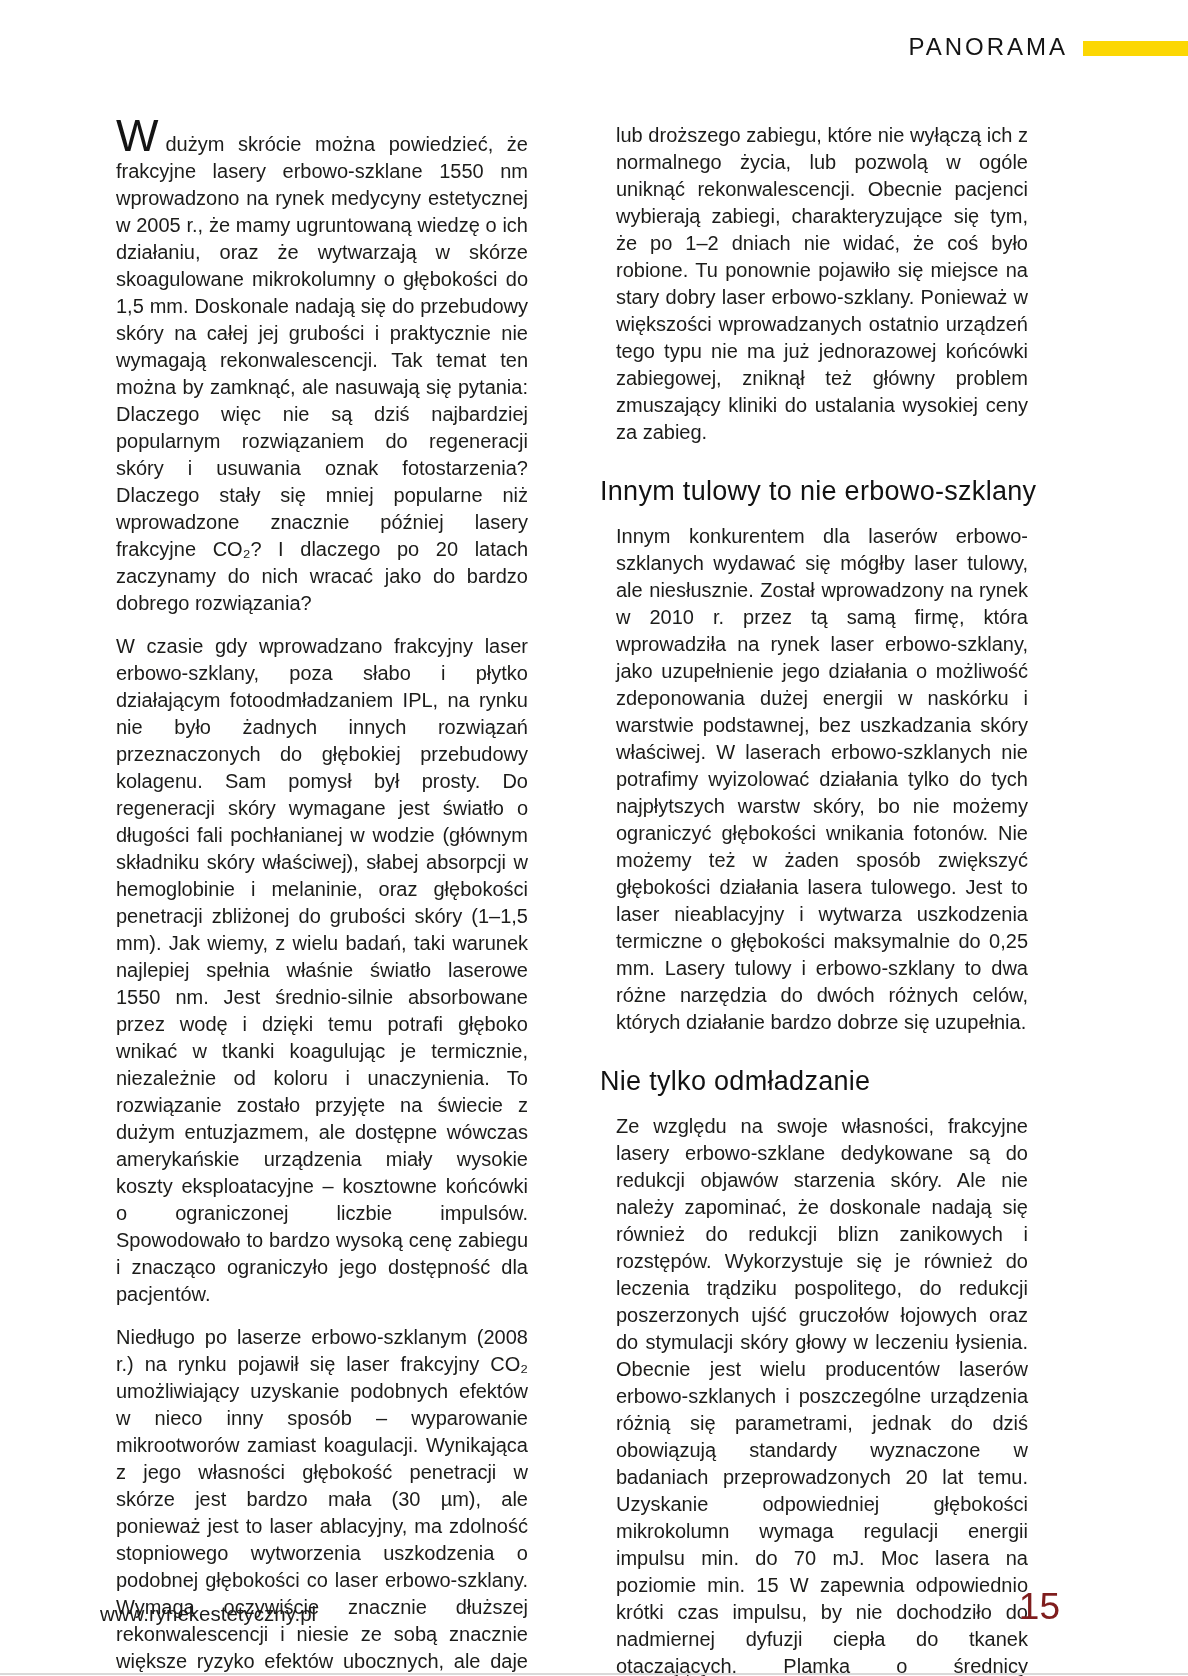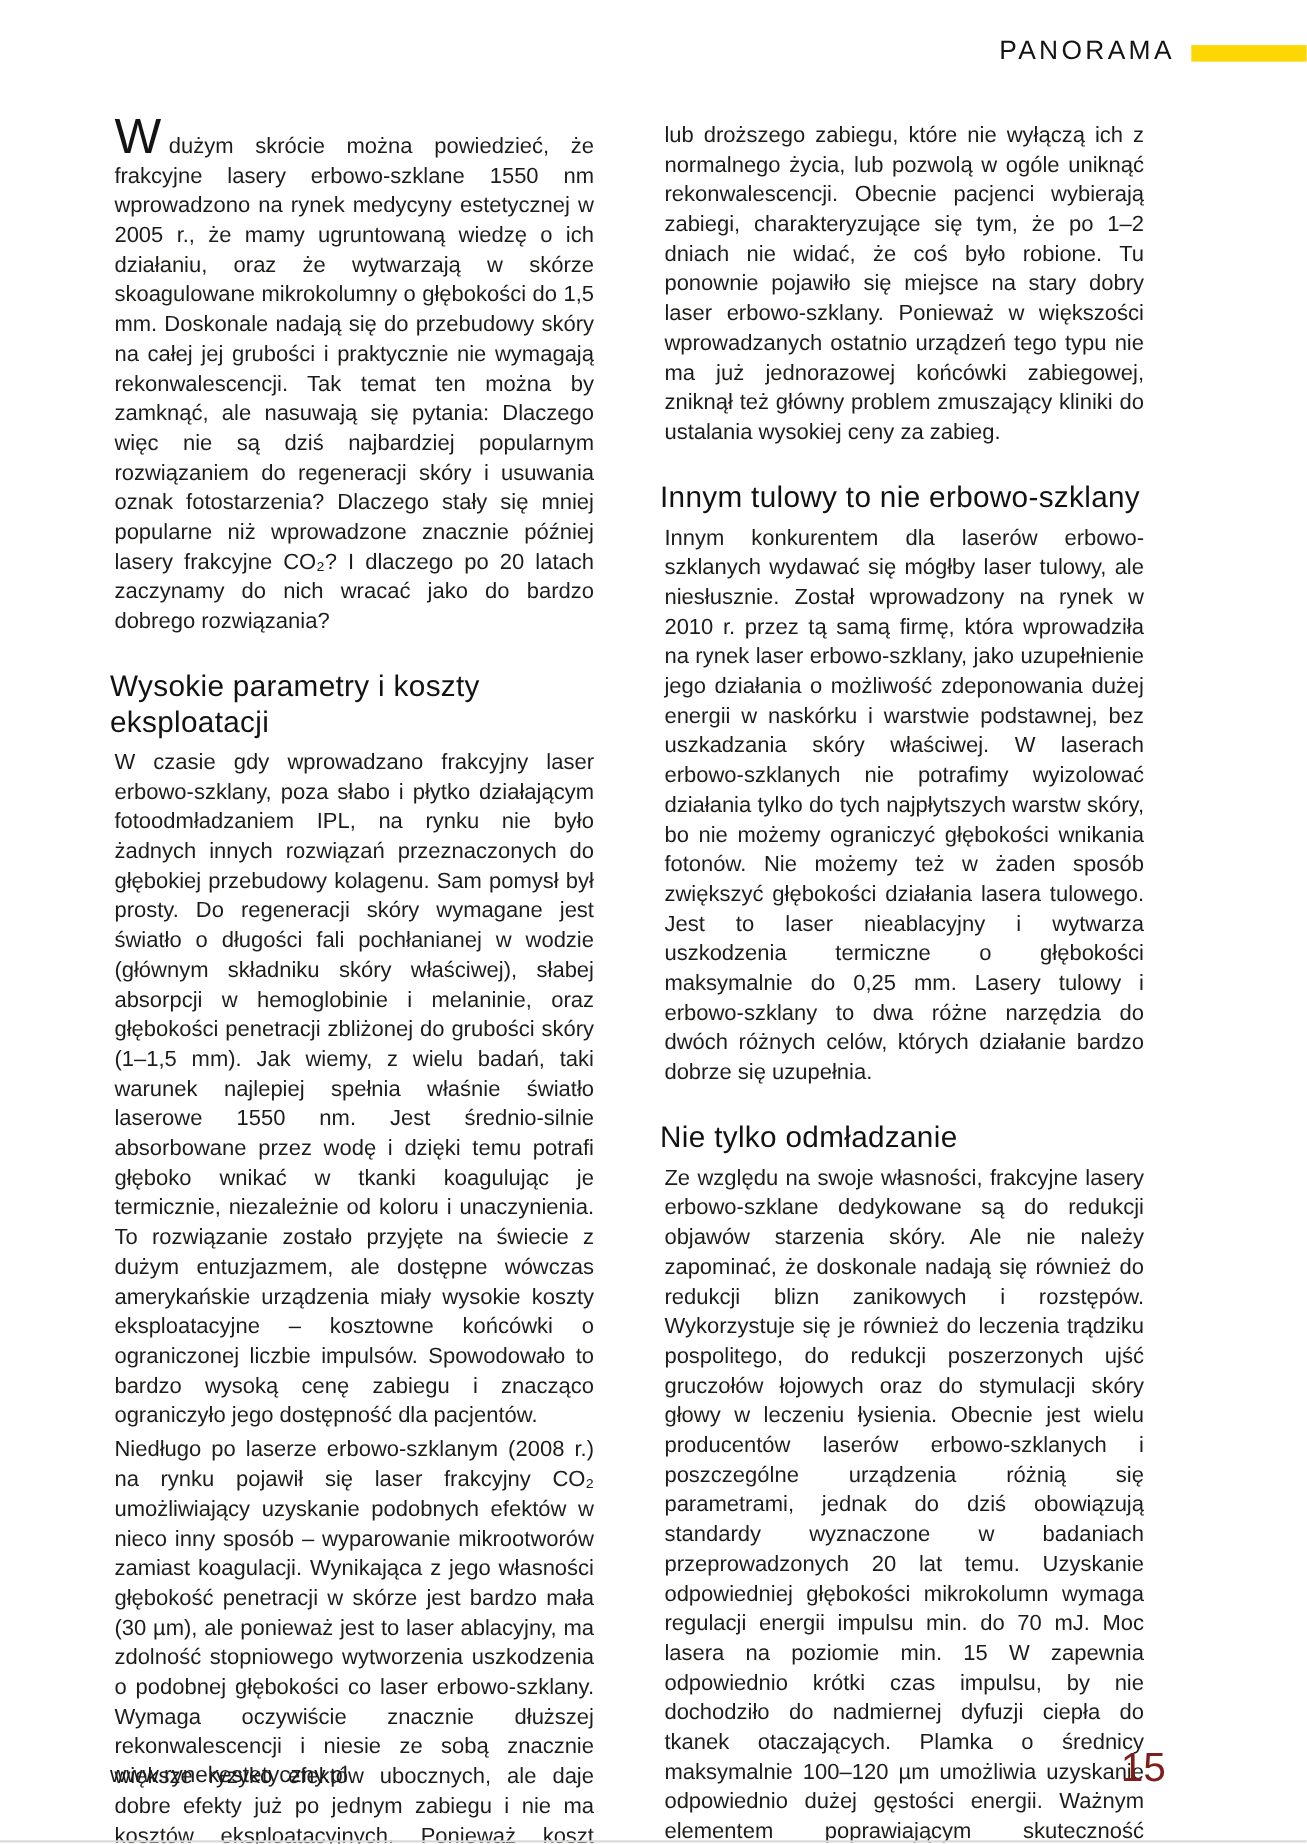--- a/index.html
+++ b/index.html
@@ -43,21 +43,21 @@
     left: 100px;
     display: flex;
     gap: 56px;
   }
   .col { width: 444px; }
 
   p.body-text {
     font-size: 20px;
     line-height: 27px;
     text-align: justify;
-    margin: 4px;
+    margin: 16px;
     color: #1c1c1a;
     hyphens: auto;
     -webkit-hyphens: auto;
   }
   .dropcap {
     font-size: 45px;
     line-height: 27px;
     margin-right: 7px;
     font-weight: 400;
     color: #141414;
@@ -99,21 +99,20 @@
 <div class="page">
 
   <div class="header-label">PANORAMA</div>
   <div class="accent-bar"></div>
 
   <main class="columns">
 
     <div class="col">
       <p class="body-text"><span class="dropcap">W</span><span>dużym skrócie można powiedzieć, że frakcyjne lasery erbowo-szklane 1550 nm wprowadzono na rynek medycyny estetycznej w 2005 r., że mamy ugruntowaną wiedzę o ich działaniu, oraz że wytwarzają w skórze skoagulowane mikrokolumny o głębokości do 1,5 mm. Doskonale nadają się do przebudowy skóry na całej jej grubości i praktycznie nie wymagają rekonwalescencji. Tak temat ten można by zamknąć, ale nasuwają się pytania: Dlaczego więc nie są dziś najbardziej popularnym rozwiązaniem do regeneracji skóry i usuwania oznak fotostarzenia? Dlaczego stały się mniej popularne niż wprowadzone znacznie później lasery frakcyjne CO₂? I dlaczego po 20 latach zaczynamy do nich wracać jako do bardzo dobrego rozwiązania?</span></p>
 
-      <h2 class="section-heading">Wysokie parametry i koszty eksploatacji</h2>
       <p class="body-text">W czasie gdy wprowadzano frakcyjny laser erbowo-szklany, poza słabo i płytko działającym fotoodmładzaniem IPL, na rynku nie było żadnych innych rozwiązań przeznaczonych do głębokiej przebudowy kolagenu. Sam pomysł był prosty. Do regeneracji skóry wymagane jest światło o długości fali pochłanianej w wodzie (głównym składniku skóry właściwej), słabej absorpcji w hemoglobinie i melaninie, oraz głębokości penetracji zbliżonej do grubości skóry (1–1,5 mm). Jak wiemy, z wielu badań, taki warunek najlepiej spełnia właśnie światło laserowe 1550 nm. Jest średnio-silnie absorbowane przez wodę i dzięki temu potrafi głęboko wnikać w tkanki koagulując je termicznie, niezależnie od koloru i unaczynienia. To rozwiązanie zostało przyjęte na świecie z dużym entuzjazmem, ale dostępne wówczas amerykańskie urządzenia miały wysokie koszty eksploatacyjne – kosztowne końcówki o ograniczonej liczbie impulsów. Spowodowało to bardzo wysoką cenę zabiegu i znacząco ograniczyło jego dostępność dla pacjentów.</p>
 
       <p class="body-text">Niedługo po laserze erbowo-szklanym (2008 r.) na rynku pojawił się laser frakcyjny CO₂ umożliwiający uzyskanie podobnych efektów w nieco inny sposób – wyparowanie mikrootworów zamiast koagulacji. Wynikająca z jego własności głębokość penetracji w skórze jest bardzo mała (30 µm), ale ponieważ jest to laser ablacyjny, ma zdolność stopniowego wytworzenia uszkodzenia o podobnej głębokości co laser erbowo-szklany. Wymaga oczywiście znacznie dłuższej rekonwalescencji i niesie ze sobą znacznie większe ryzyko efektów ubocznych, ale daje dobre efekty już po jednym zabiegu i nie ma kosztów eksploatacyjnych. Ponieważ koszt zabiegu ukształtował się na poziomie kilka razy niższym niż w przypadku lasera erbowo-szklanego, to właśnie frakcyjny laser CO₂ stał się na rynku europejskim ulubionym urządzeniem do regeneracji skóry. Czas jednak płynie i zmienia się sytuacja społeczna. Dziś pacjenci są bardziej skłonni do poniesienia kosztów serii zabiegów</p>
     </div>
 
     <div class="col">
       <p class="body-text">lub droższego zabiegu, które nie wyłączą ich z normalnego życia, lub pozwolą w ogóle uniknąć rekonwalescencji. Obecnie pacjenci wybierają zabiegi, charakteryzujące się tym, że po 1–2 dniach nie widać, że coś było robione. Tu ponownie pojawiło się miejsce na stary dobry laser erbowo-szklany. Ponieważ w większości wprowadzanych ostatnio urządzeń tego typu nie ma już jednorazowej końcówki zabiegowej, zniknął też główny problem zmuszający kliniki do ustalania wysokiej ceny za zabieg.</p>
 
       <h2 class="section-heading">Innym tulowy to nie erbowo-szklany</h2>
       <p class="body-text">Innym konkurentem dla laserów erbowo-szklanych wydawać się mógłby laser tulowy, ale niesłusznie. Został wprowadzony na rynek w 2010 r. przez tą samą firmę, która wprowadziła na rynek laser erbowo-szklany, jako uzupełnienie jego działania o możliwość zdeponowania dużej energii w naskórku i warstwie podstawnej, bez uszkadzania skóry właściwej. W laserach erbowo-szklanych nie potrafimy wyizolować działania tylko do tych najpłytszych warstw skóry, bo nie możemy ograniczyć głębokości wnikania fotonów. Nie możemy też w żaden sposób zwiększyć głębokości działania lasera tulowego. Jest to laser nieablacyjny i wytwarza uszkodzenia termiczne o głębokości maksymalnie do 0,25 mm. Lasery tulowy i erbowo-szklany to dwa różne narzędzia do dwóch różnych celów, których działanie bardzo dobrze się uzupełnia.</p>

